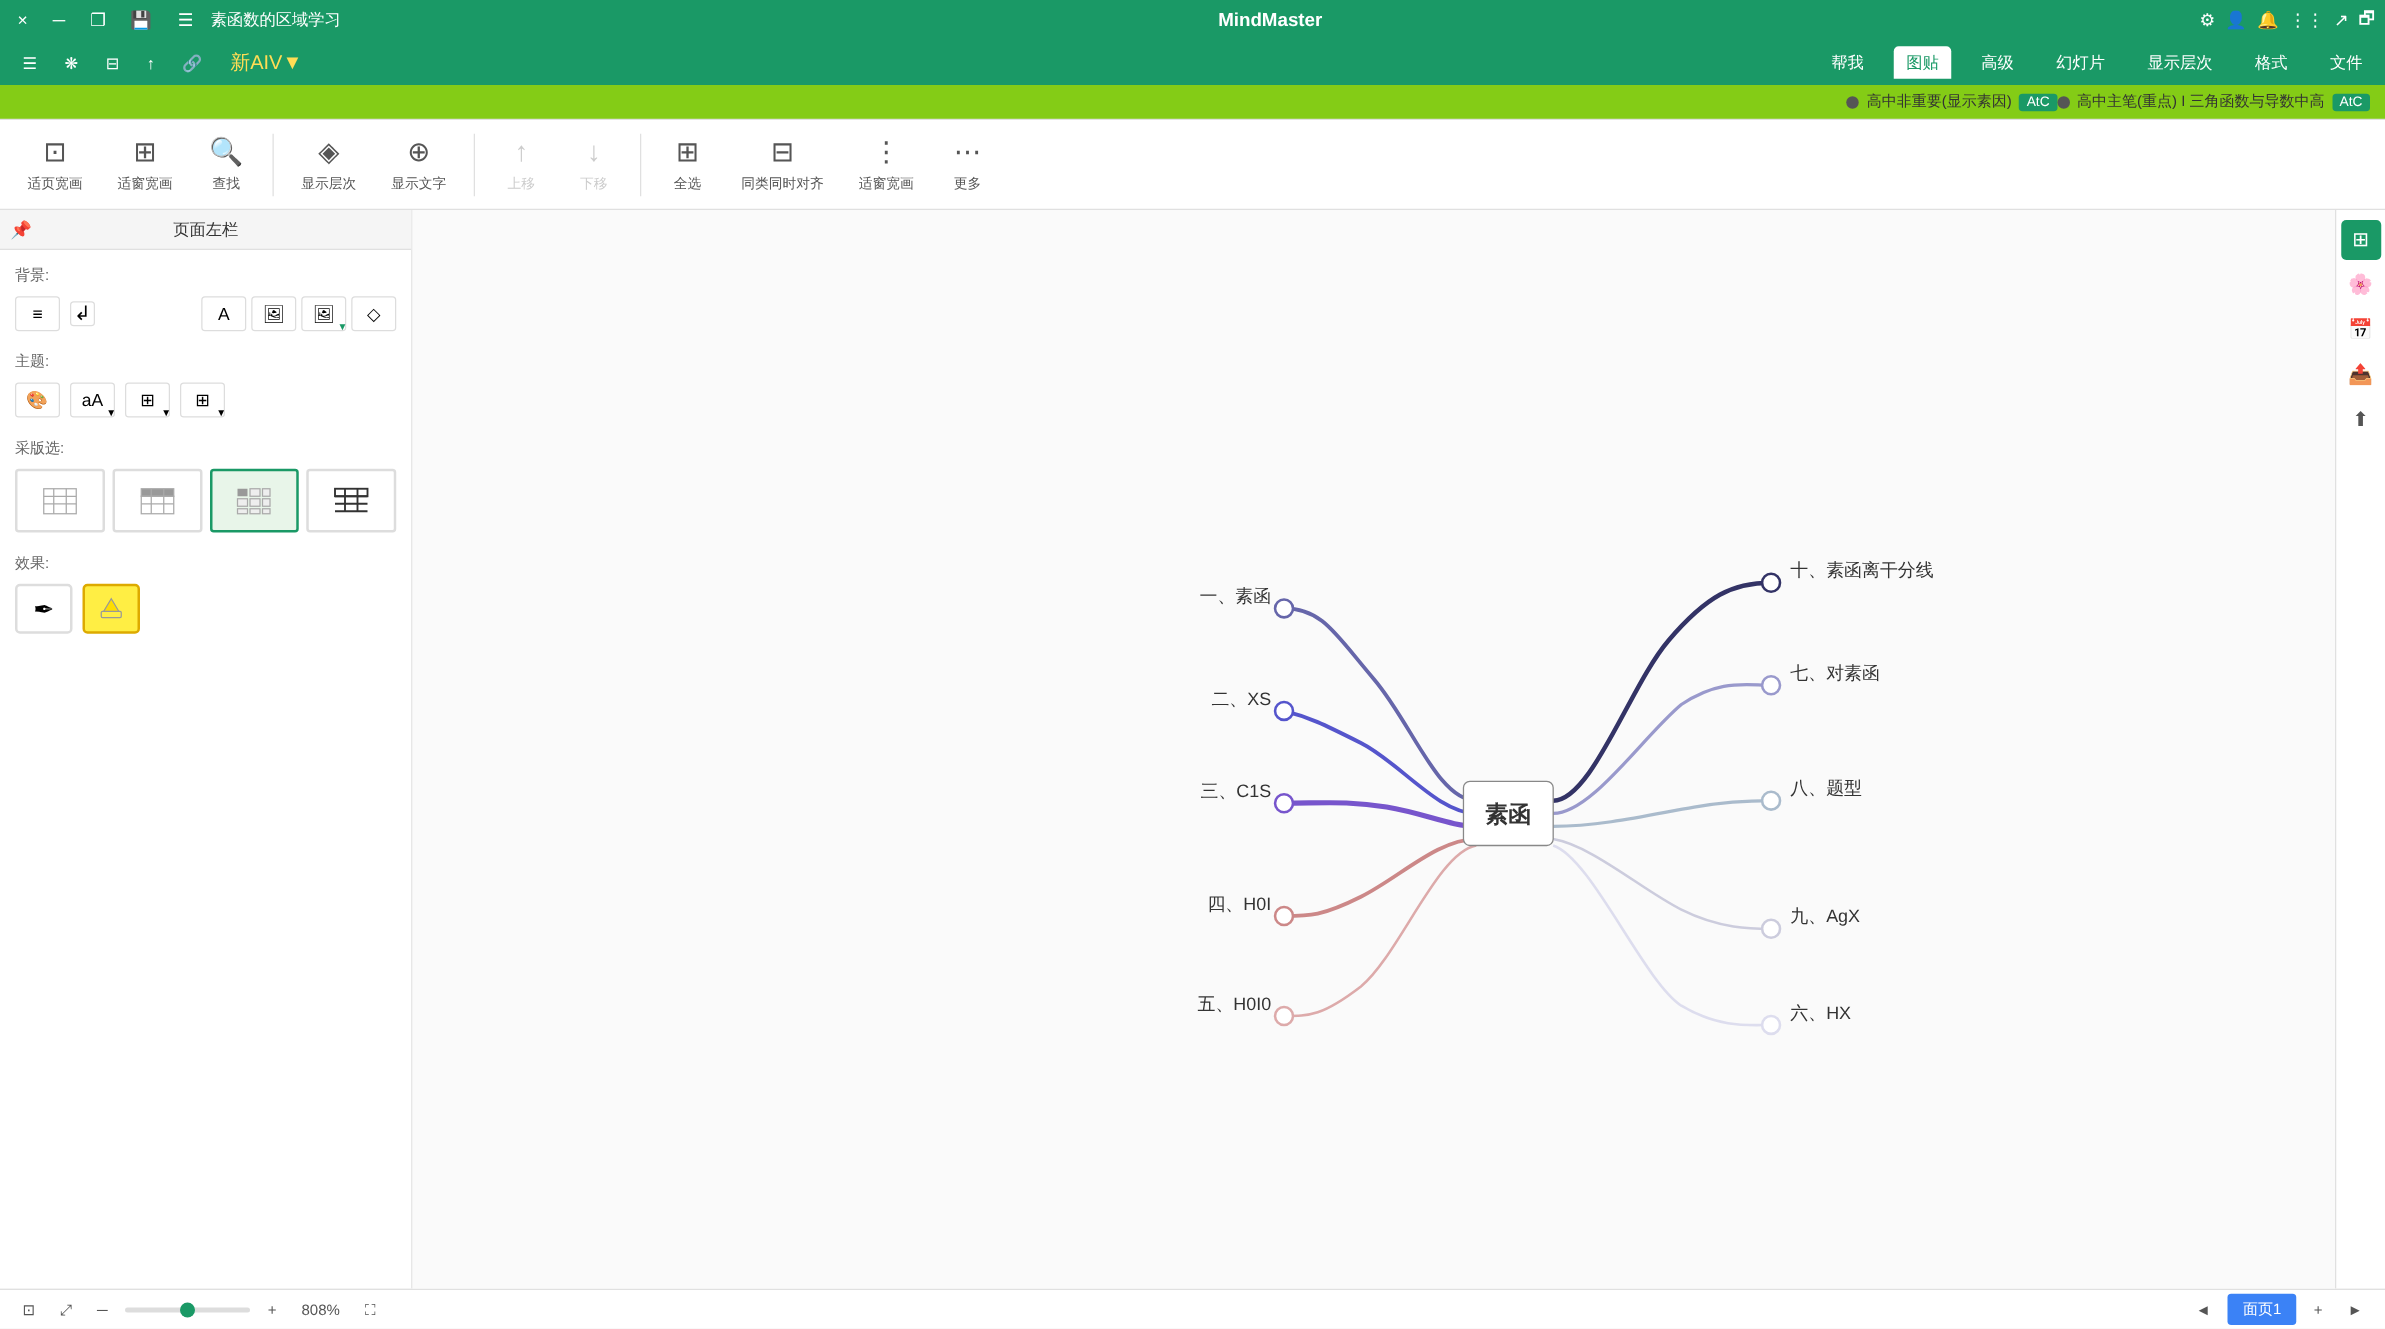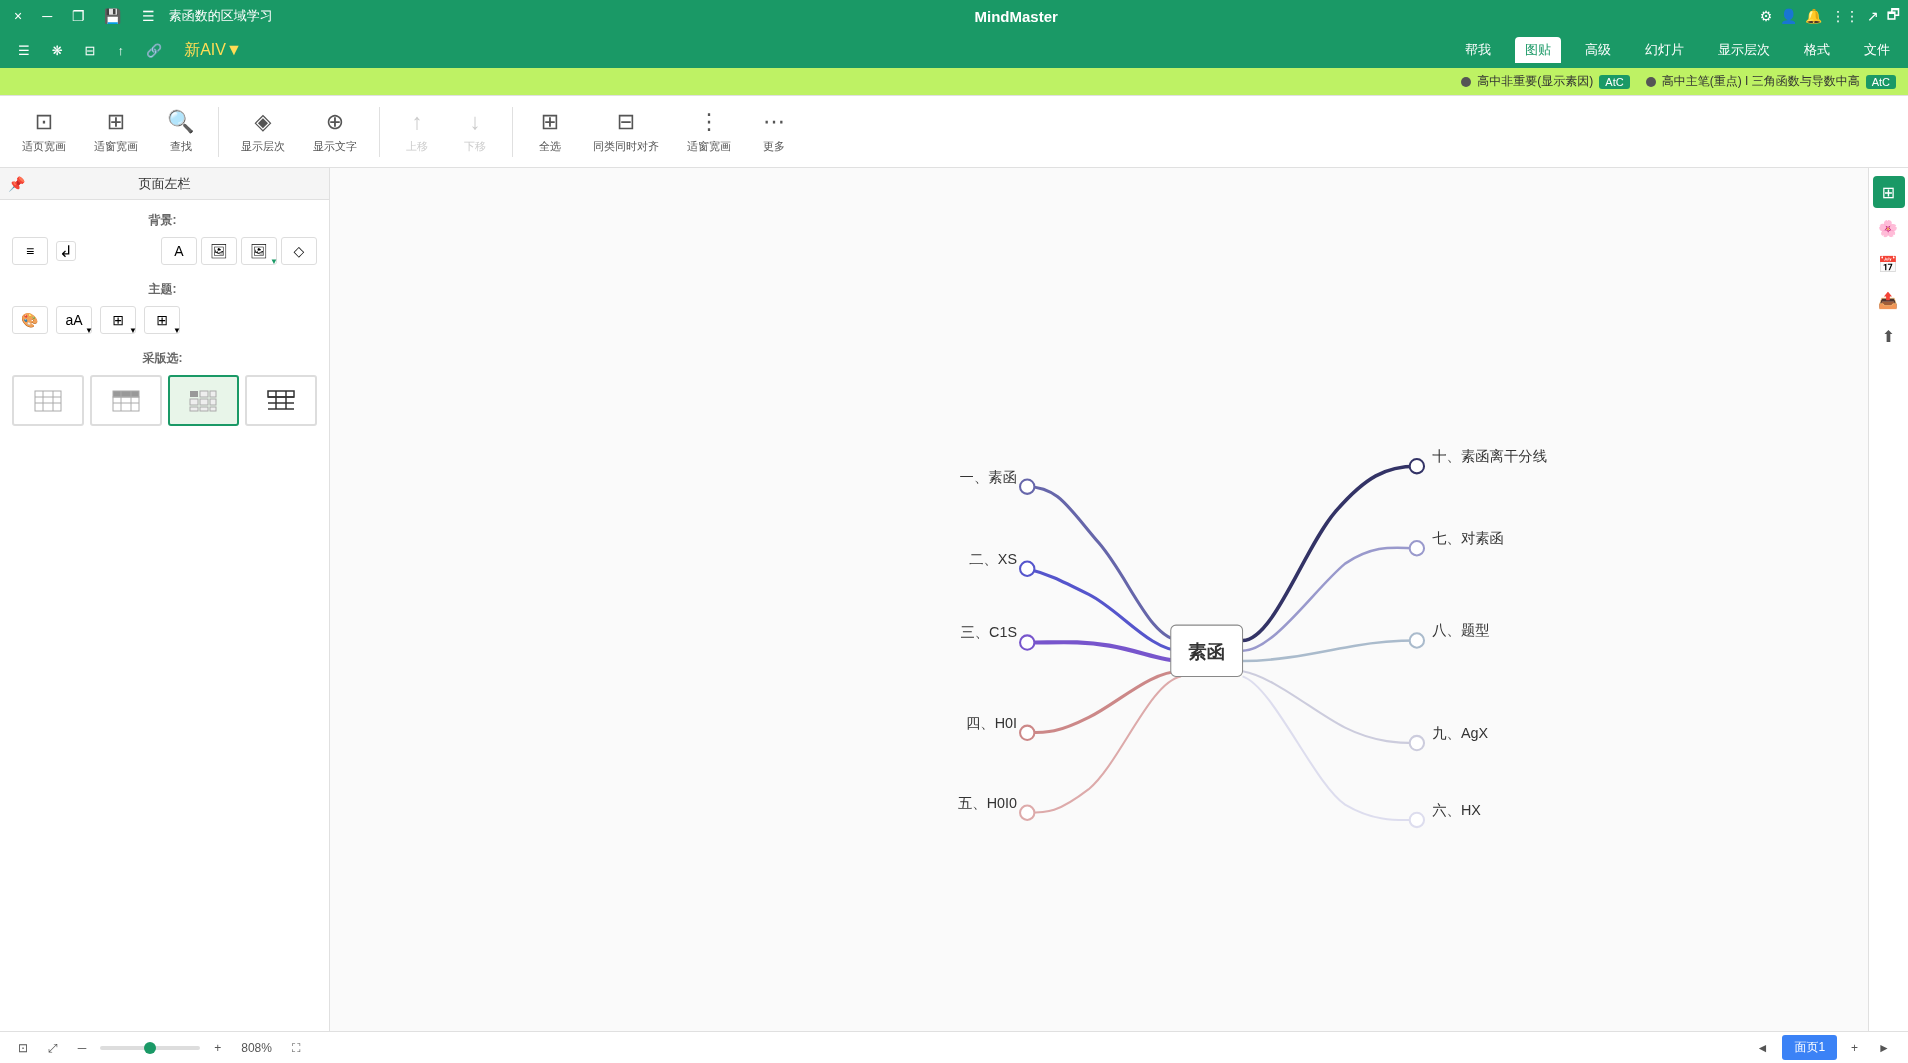--- a/index.html
+++ b/index.html
@@ -61,26 +61,25 @@
     .toolbar-divider { width: 1px; height: 50px; background: #e0e0e0; margin: 0 4px; }
     .toolbar-group-disabled .toolbar-icon { color: #ccc; }
     .toolbar-group-disabled .toolbar-label { color: #ccc; }
 
     
     #main { display: flex; flex: 1; overflow: hidden; }
 
     
     #indicator-bar {
       height: 28px;
-      background: #bef264;
+      background: #84cc16;
       border-bottom: 1px solid #e0e0e0;
       display: flex;
       align-items: center;
       padding: 0 12px;
-      gap: 16px;
       font-size: 12px;
       color: #333;
     }
     .indicator-item { display: flex; align-items: center; gap: 6px; }
     .indicator-dot { width: 10px; height: 10px; border-radius: 50%; }
 
     
     #sidebar {
       width: 330px;
       background: white;
@@ -97,21 +96,21 @@
       align-items: center;
       justify-content: center;
       font-size: 13px;
       color: #333;
       position: relative;
     }
     #sidebar-pin { position: absolute; left: 8px; font-size: 14px; color: #666; cursor: pointer; }
     #sidebar-content { padding: 12px; flex: 1; overflow-y: auto; }
 
     .sidebar-section { margin-bottom: 16px; }
-    .sidebar-section-label { font-size: 12px; color: #666; text-align: center; margin-bottom: 8px; padding-right: 4px; font-weight: bold; }
+    .sidebar-section-label { font-size: 12px; color: #666; text-align: left; margin-bottom: 8px; padding-right: 4px; }
     .sidebar-icons-row { display: flex; align-items: center; gap: 8px; flex-wrap: wrap; margin-bottom: 8px; }
     .sidebar-icon-btn { display: flex; align-items: center; justify-content: center; width: 36px; height: 28px; border: 1px solid #ddd; border-radius: 3px; cursor: pointer; font-size: 14px; background: white; }
 
     .table-style-grid { display: grid; grid-template-columns: repeat(4, 1fr); gap: 6px; margin-bottom: 8px; }
     .table-style-item { border: 2px solid #ddd; border-radius: 3px; cursor: pointer; aspect-ratio: 1.4; display: flex; align-items: center; justify-content: center; font-size: 18px; background: white; }
     .table-style-item.active { border-color: #1a9966; background: #e8f5e9; }
 
     .effect-row { display: flex; gap: 8px; }
     .effect-btn { width: 46px; height: 40px; border-radius: 4px; border: 2px solid #ddd; cursor: pointer; display: flex; align-items: center; justify-content: center; font-size: 20px; }
     .effect-btn.active { border-color: #1a9966; background: #e8f5e9; }
@@ -359,20 +358,32 @@
               <line x1="2" y1="8" x2="28" y2="8" stroke="#333" stroke-width="1.5"></line>
               <line x1="2" y1="14" x2="28" y2="14" stroke="#333" stroke-width="1.5"></line>
               <line x1="2" y1="20" x2="28" y2="20" stroke="#333" stroke-width="1.5"></line>
               <line x1="10" y1="2" x2="10" y2="20" stroke="#333" stroke-width="1.5"></line>
               <line x1="20" y1="2" x2="20" y2="20" stroke="#333" stroke-width="1.5"></line>
             </svg>
           </div>
         </div>
       </div>
 
+      <div class="sidebar-section">
+        <div class="sidebar-section-label">效果:</div>
+        <div class="effect-row">
+          <div class="effect-btn">✒</div>
+          <div class="effect-btn active" style="background:#ffee44; border-color:#ddaa00;">
+            <svg width="24" height="24" viewBox="0 0 24 24">
+              <rect x="4" y="14" width="16" height="5" fill="#ffee44" stroke="#999" stroke-width="1" rx="1"></rect>
+              <polygon points="6,14 12,4 18,14" fill="#ffdd00" stroke="#999" stroke-width="1"></polygon>
+            </svg>
+          </div>
+        </div>
+      </div>
 
     </div>
   </div>
 
   <div id="canvas-area">
     <div id="mindmap-canvas">
       <svg class="mindmap-svg" viewBox="0 0 1500 700">
 
         <path d="M 830,390 C 800,390 780,330 750,295 C 720,260 710,240 680,240" fill="none" stroke="#6666aa" stroke-width="3"></path>
         <circle cx="680" cy="240" r="7" fill="white" stroke="#6666aa" stroke-width="2"></circle>

